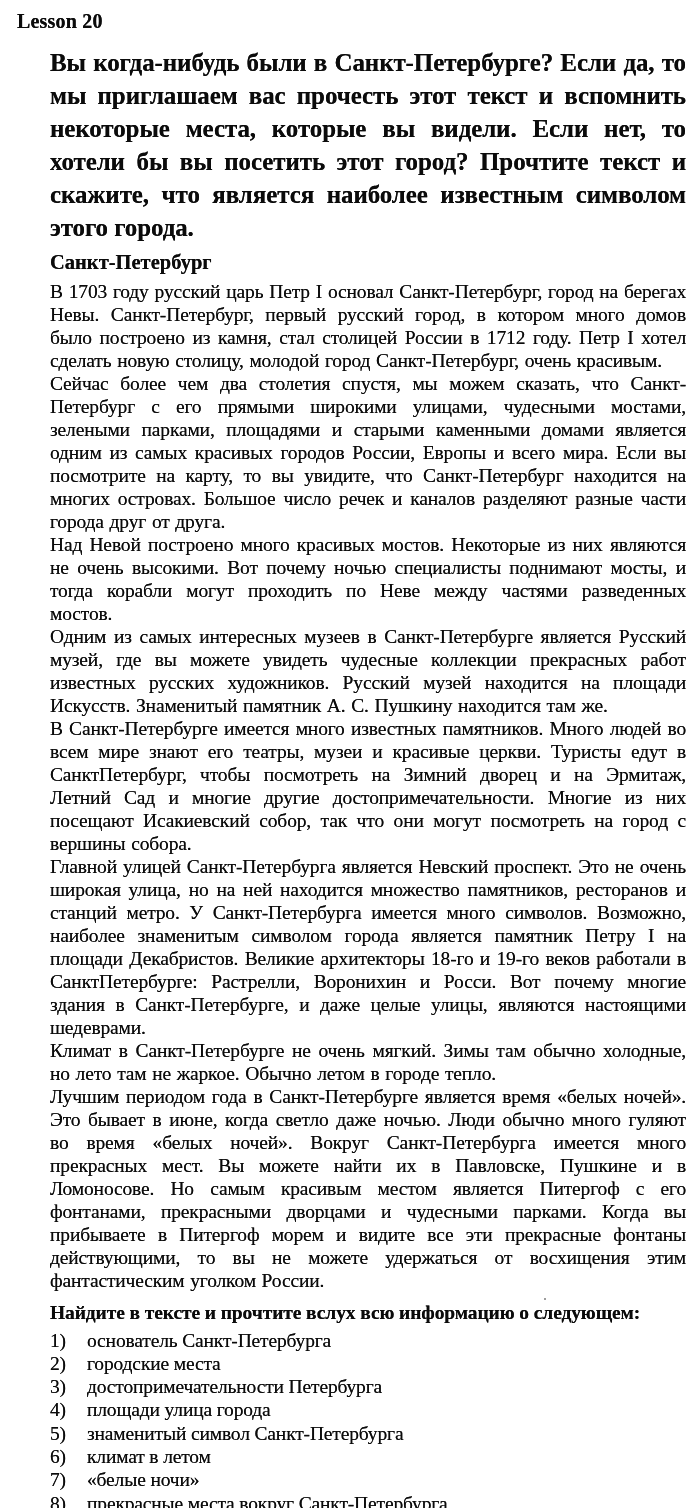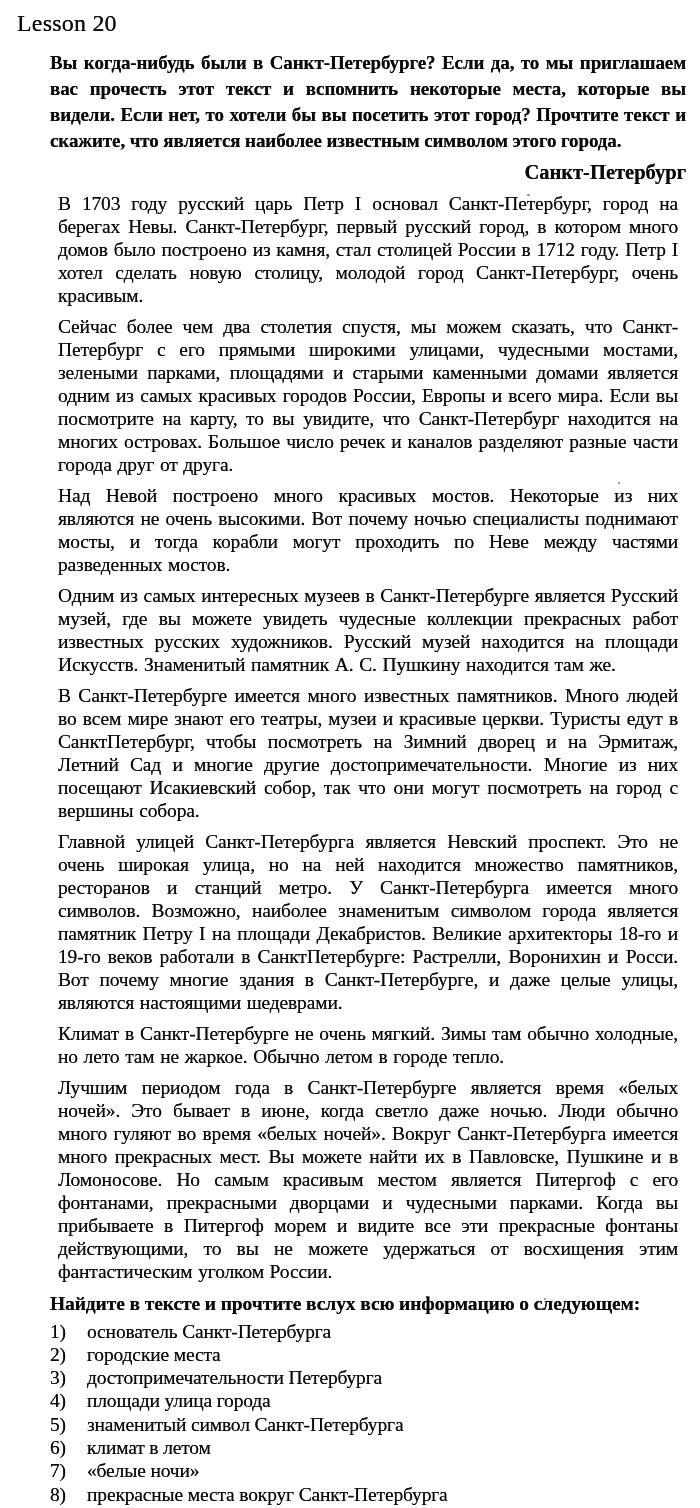--- a/index.html
+++ b/index.html
@@ -15,48 +15,48 @@
     color: #0b0b0b;
     font-family: "Liberation Serif", serif;
     -webkit-font-smoothing: antialiased;
   }
   .page {
     position: relative;
     width: 100%;
     height: 100%;
   }
   .lesson-label {
-    font-size: 24px;
-    font-weight: 400;
+    font-size: 20px;
+    font-weight: 700;
     margin: 10px 11px 0 17px;
     letter-spacing: 0.2px;
     text-shadow: 0 0 0.5px rgba(0,0,0,0.85);
   }
   .content {
     margin: 13px 14px 0 50px;
   }
   .intro {
-    font-size: 19px;
-    line-height: 26px;
+    font-size: 25px;
+    line-height: 33px;
     font-weight: 700;
     text-align: justify;
     text-shadow: 0 0 0.4px rgba(0,0,0,0.8);
     letter-spacing: -0.1px;
   }
   .doc-title {
     font-size: 20.5px;
     font-weight: 700;
-    text-align: right;
+    text-align: left;
     margin: 7px 0 6px 0;
     text-shadow: 0 0 0.4px rgba(0,0,0,0.8);
   }
   .body-text p {
     font-size: 19.5px;
     line-height: 23px;
-    margin: 8px;
+    margin: 0;
     text-align: justify;
     text-shadow: 0 0 0.35px rgba(0,0,0,0.75);
     letter-spacing: -0.15px;
     word-spacing: 1px;
   }
   .task {
     margin-top: 9px;
   }
   .task-instruction {
     font-size: 19.5px;

